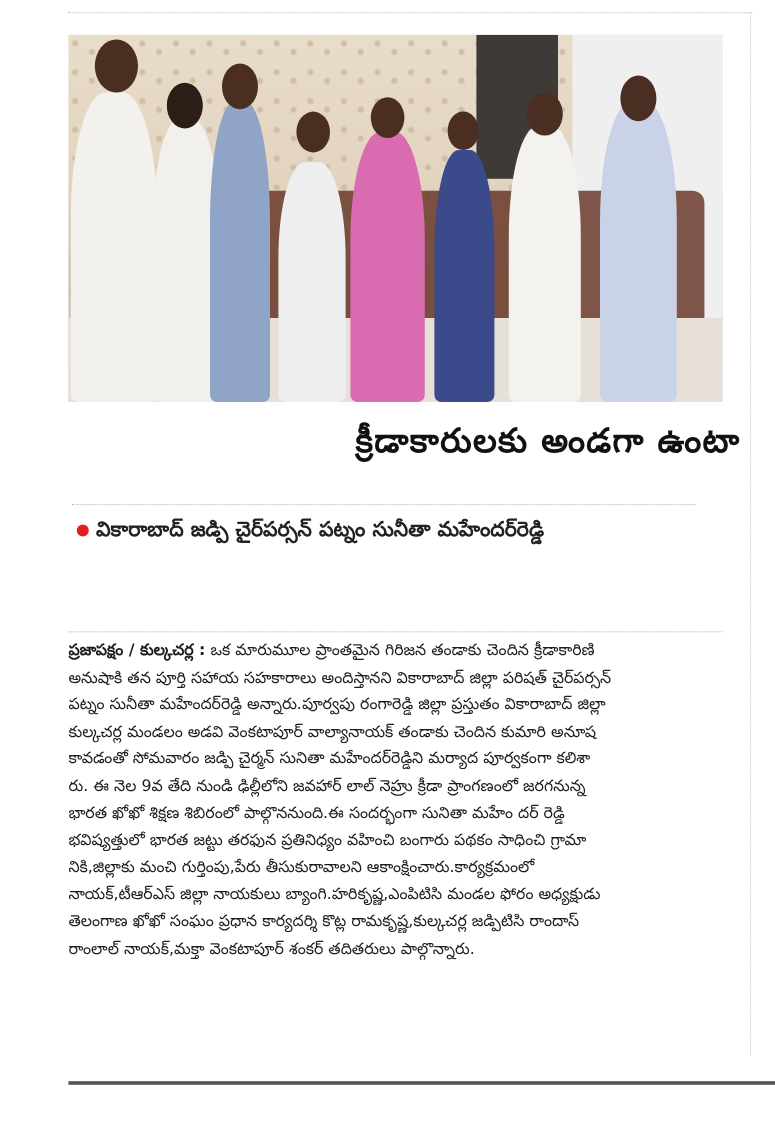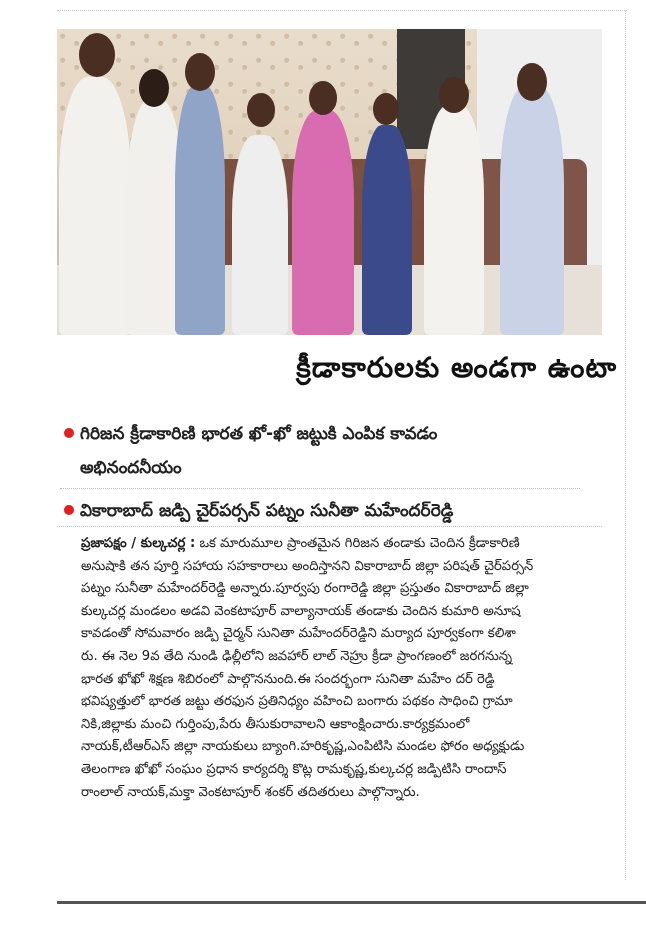--- a/index.html
+++ b/index.html
@@ -30,21 +30,21 @@
     .subpoints { position: absolute; left: 60px; top: 416px; width: 540px; }
     .subpoint { position: relative; padding-left: 20px; font-size: 17px; font-weight: bold; color: #222; line-height: 34px; }
     .subpoint .bullet { position: absolute; left: 4px; top: 12px; width: 10px; height: 10px; border-radius: 50%; background: #e02020; }
     .sub-sep { width: 520px; margin: 4px 0 4px 0; border-top: 1px dotted #bdbdbd; }
     .body-top-rule { position: absolute; left: 57px; top: 526px; width: 545px; border-top: 1px dotted #bdbdbd; }
     .article-body {
       position: absolute; left: 57px; top: 532px; width: 548px;
       font-family: "DejaVu Sans", sans-serif; font-size: 13.2px; line-height: 22.6px; color: #1d1d1d;
       text-align: justify;
     }
-    .article-body .line { white-space: nowrap; overflow: hidden; display: block; margin-left: 24px; }
+    .article-body .line { white-space: nowrap; overflow: hidden; display: block; }
     .dateline { font-weight: bold; }
     .bottom-rule { position: absolute; left: 57px; top: 901px; width: 589px; height: 0; border-top: 3px solid #555; }
   </style>
 </head>
 <body>
 
 <div class="top-rule"></div>
 <div class="col-divider"></div>
 
 <div class="photo">
@@ -68,25 +68,20 @@
   <div class="head" style="left:316px;top:64px;width:26px;height:32px;"></div>
   <div class="person" style="left:367px;width:60px;height:230px;background:#f4f2ee;"></div>
   <div class="head" style="left:382px;top:48px;width:30px;height:36px;"></div>
   <div class="person" style="left:443px;width:64px;height:250px;background:#c9d2e6;"></div>
   <div class="head" style="left:460px;top:34px;width:30px;height:38px;"></div>
 </div>
 
 <div class="headline">క్రీడాకారులకు అండగా ఉంటా</div>
 
 <div class="subpoints">
-  <div class="subpoint">
-    <span class="bullet"></span>
-    <div>గిరిజన క్రీడాకారిణి భారత ఖో-ఖో జట్టుకి ఎంపిక కావడం</div>
-    <div>అభినందనీయం</div>
-  </div>
   <div class="sub-sep"></div>
   <div class="subpoint">
     <span class="bullet"></span>
     <div>వికారాబాద్ జడ్పి చైర్‌పర్సన్ పట్నం సునీతా మహేందర్‌రెడ్డి</div>
   </div>
 </div>
 
 <div class="body-top-rule"></div>
 
 <div class="article-body">

